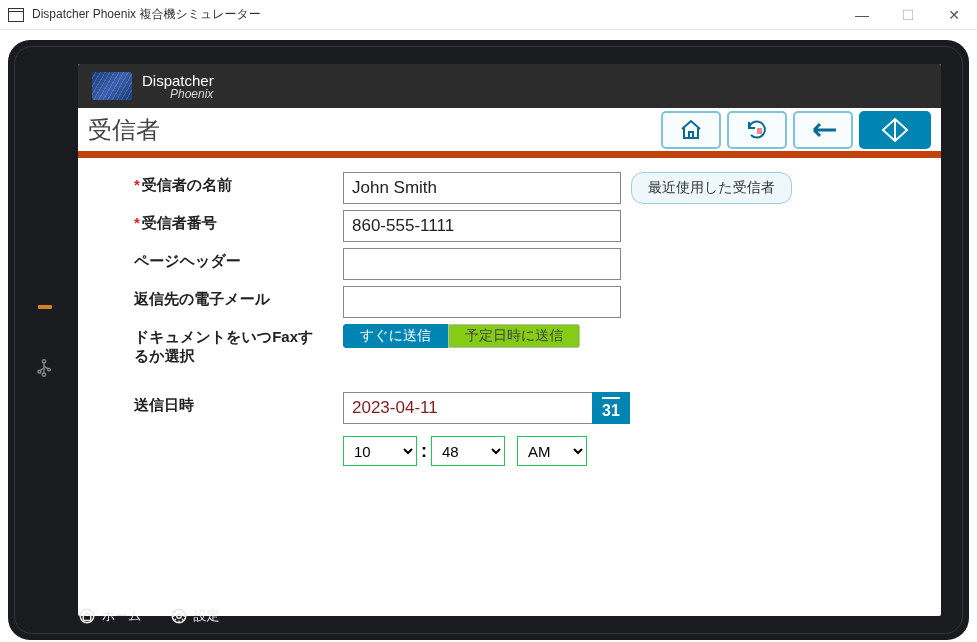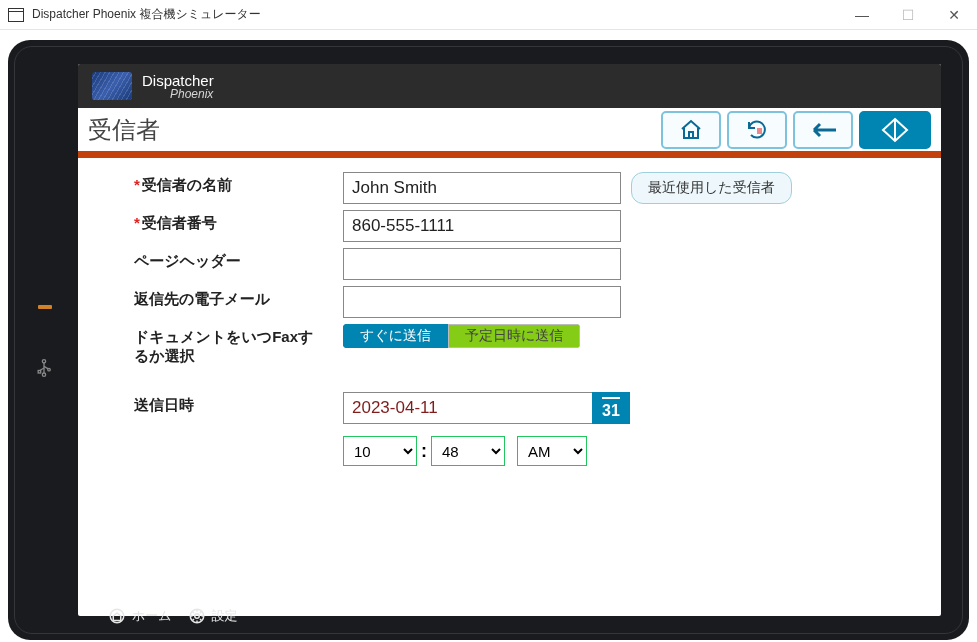--- a/index.html
+++ b/index.html
@@ -60,21 +60,21 @@
   .seg-btn.active { background: #0085b2; color: #fff; }
   .seg-btn.inactive { background: #84cc16; color: #444; border-color: #bbb; }
 
   
   .cal-btn { width: 38px; height: 32px; background: #0085b2; color: #fff; display: flex; flex-direction: column; align-items: center; justify-content: center; font-size: 16px; font-weight: 700; margin-left: -1px; }
   .cal-btn .tab { width: 18px; height: 4px; border-top: 2px solid #fff; margin-bottom: 1px; position: relative; }
   select { height: 30px; border: 1px solid #22c55e; background: #fff; font-size: 15px; padding: 0 6px; }
   .colon { font-size: 18px; font-weight: 700; padding: 0 4px; }
 
   
-  .dock { position: absolute; left: 86px; right: 28px; bottom: 10px; height: 28px; display: flex; align-items: center; gap: 16px; color: #e6e6e6; font-size: 13px; padding-left: 14px; }
+  .dock { position: absolute; left: 56px; right: 28px; bottom: 10px; height: 28px; display: flex; align-items: center; gap: 28px; color: #e6e6e6; font-size: 13px; padding-left: 14px; }
   .dock-item { display: flex; align-items: center; gap: 6px; }
   .dock svg { display: block; }
 </style>
 </head>
 <body>
 
 <div class="titlebar">
   <div class="titlebar-icon"></div>
   <div class="titlebar-title">Dispatcher Phoenix 複合機シミュレーター</div>
   <div class="win-btns">

